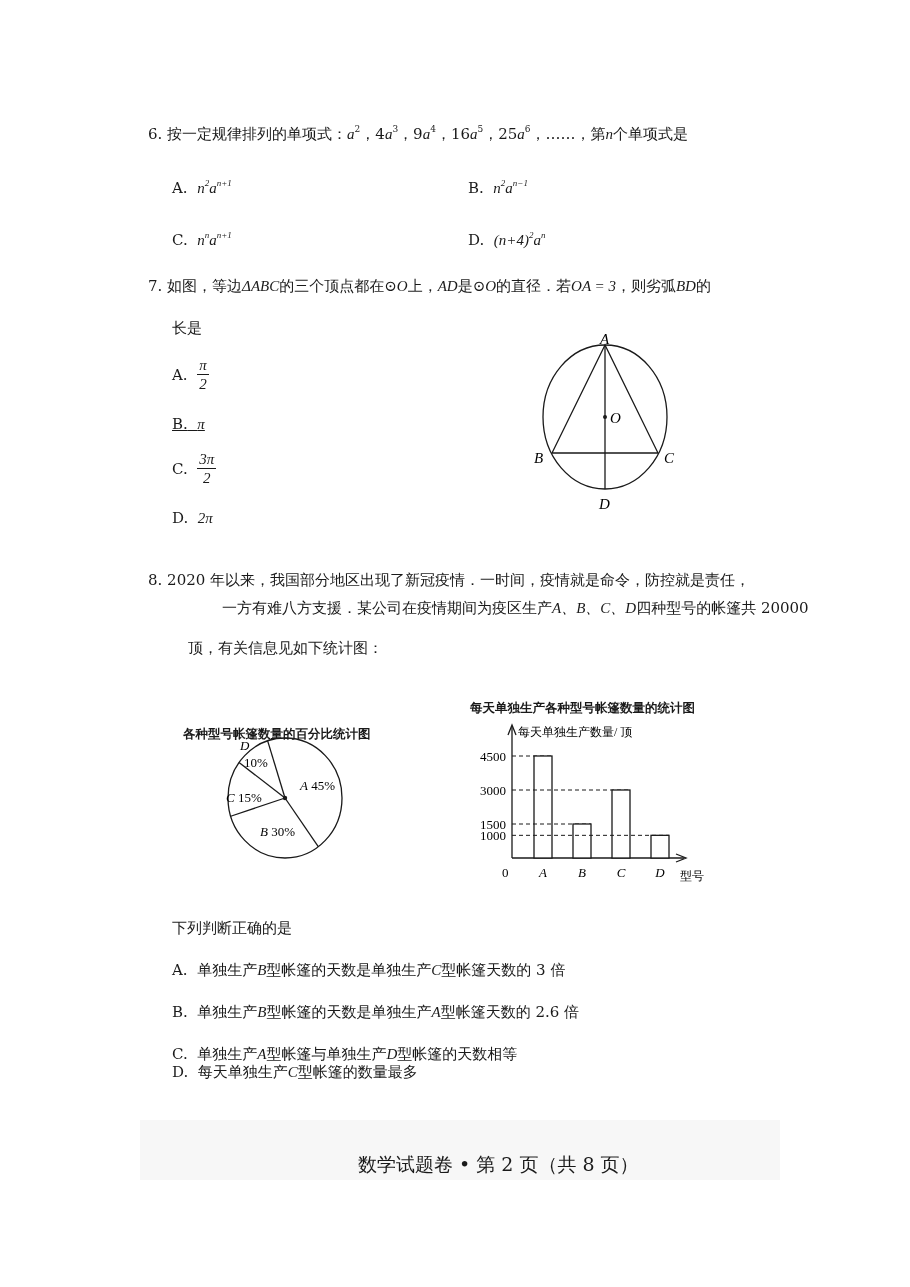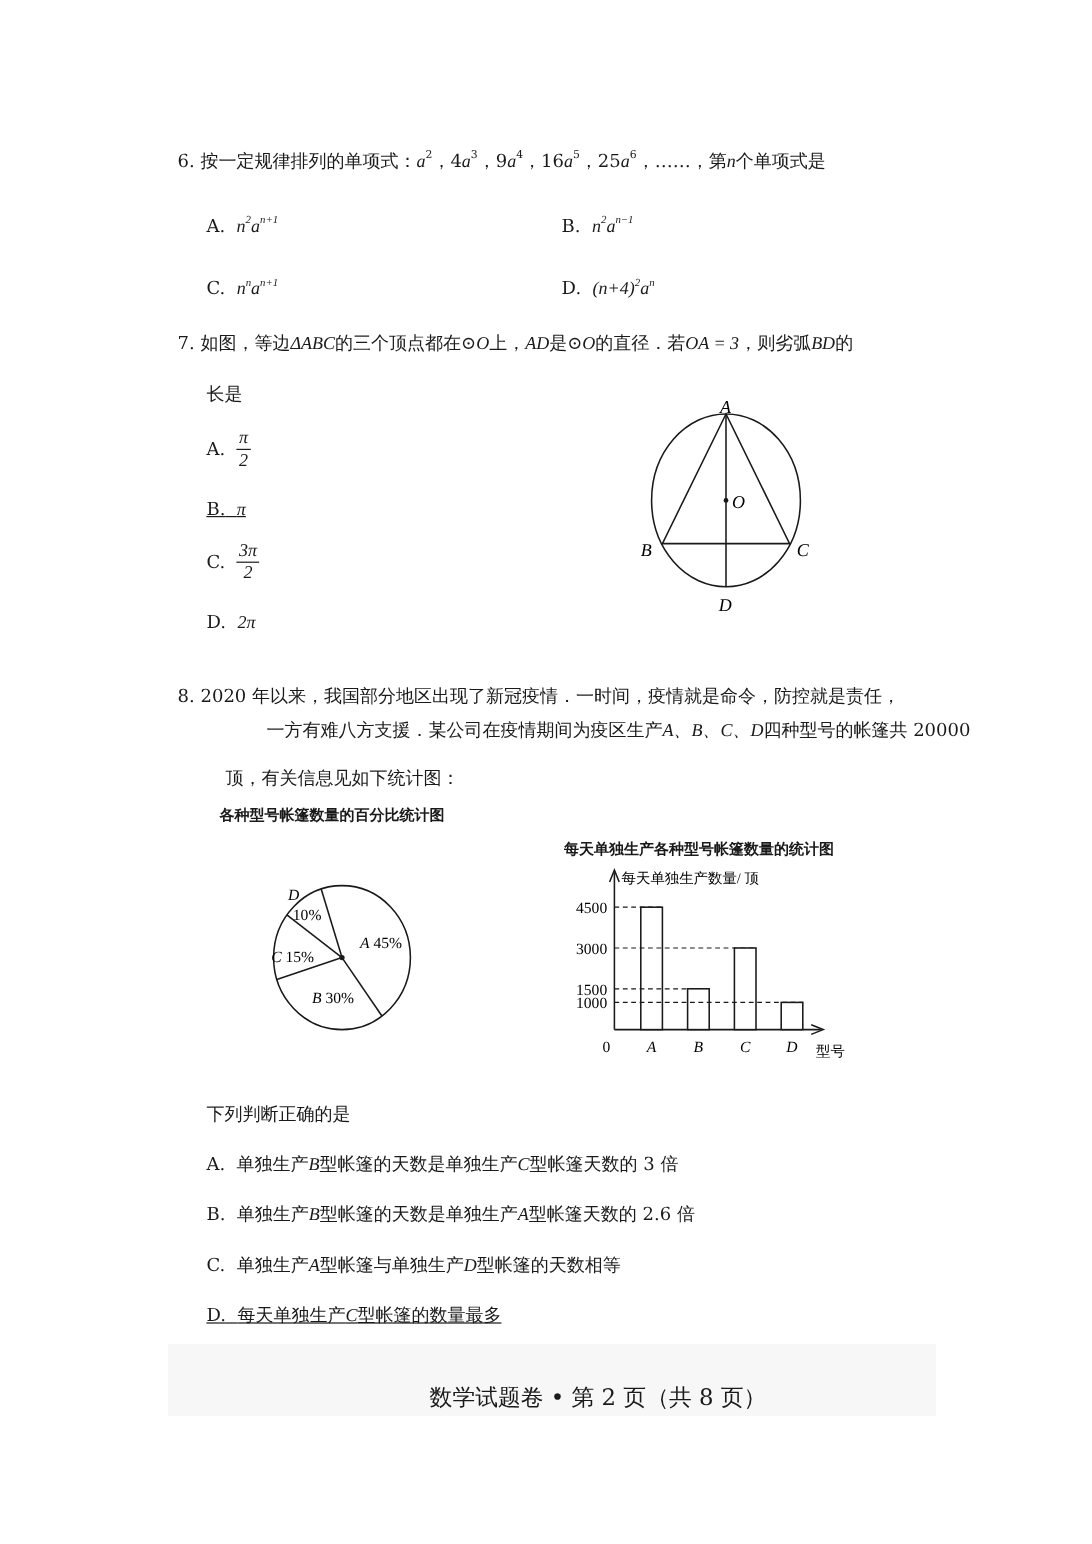--- a/index.html
+++ b/index.html
@@ -54,21 +54,21 @@
   <text x="14" y="138" font-size="15" font-style="italic">B</text>
   <text x="144" y="138" font-size="15" font-style="italic">C</text>
   <text x="79" y="184" font-size="15" font-style="italic">D</text>
   <text x="90" y="98" font-size="15" font-style="italic">O</text>
 </svg>
 
 <div class="abs q" style="left:148px; top:554px;margin-top:16px;"><span>8.</span> <span>2020 年以来，我国部分地区出现了新冠疫情．一时间，疫情就是命令，防控就是责任，</span></div>
 <div class="abs q" style="left:178px; top:598px;margin-left:44px;"><span>一方有难八方支援．某公司在疫情期间为疫区生产</span><span class="it">A、B、C、D</span><span>四种型号的帐篷共 20000</span></div>
 <div class="abs q" style="left:188px; top:638px;">顶，有关信息见如下统计图：</div>
 
-<div class="abs ctitle" style="left:183px; top:671px;">各种型号帐篷数量的百分比统计图</div>
+<div class="abs ctitle" style="left:183px; top:726px;">各种型号帐篷数量的百分比统计图</div>
 <svg class="abs" style="left:220px; top:728px;" width="140" height="140" id="pie-svg">
     <ellipse cx="65" cy="70" rx="57" ry="60" fill="none" stroke="#1a1a1a" stroke-width="1.3"></ellipse>
     <line x1="65" y1="70" x2="47.654890249589506" y2="12.845428343704278" stroke="#1a1a1a" stroke-width="1.3"></line>
     <line x1="65" y1="70" x2="98.27482690459777" y2="118.71519235485681" stroke="#1a1a1a" stroke-width="1.3"></line>
     <line x1="65" y1="70" x2="10.703156926519064" y2="88.25801026359" stroke="#1a1a1a" stroke-width="1.3"></line>
     <line x1="65" y1="70" x2="19.05262783798849" y2="34.492769392978886" stroke="#1a1a1a" stroke-width="1.3"></line>
     <circle cx="65" cy="70" r="2.2" fill="#1a1a1a"></circle>
     <text x="80" y="62" font-size="13"><tspan font-style="italic">A</tspan><tspan> 45%</tspan></text>
     <text x="40" y="108" font-size="13"><tspan font-style="italic">B</tspan><tspan> 30%</tspan></text>
     <text x="6" y="74" font-size="13"><tspan font-style="italic">C</tspan><tspan> 15%</tspan></text>
@@ -99,16 +99,16 @@
     <text x="151" y="162" font-size="13" font-style="italic" text-anchor="middle">C</text>
     <line x1="42" y1="120.33333333333334" x2="199" y2="120.33333333333334" stroke="#1a1a1a" stroke-width="1" stroke-dasharray="4,3"></line>
     <rect x="181" y="120.33333333333334" width="18" height="22.666666666666657" fill="#ffffff" stroke="#1a1a1a" stroke-width="1.3"></rect>
     <text x="190" y="162" font-size="13" font-style="italic" text-anchor="middle">D</text>
   </svg>
 
 <div class="abs q" style="left:172px; top:918px;">下列判断正确的是</div>
 <div class="abs q" style="left:172px; top:960px;"><span>A.</span>&nbsp;&nbsp;<span>单独生产</span><span class="it">B</span><span>型帐篷的天数是单独生产</span><span class="it">C</span><span>型帐篷天数的 3 倍</span></div>
 <div class="abs q" style="left:172px; top:1002px;"><span>B.</span>&nbsp;&nbsp;<span>单独生产</span><span class="it">B</span><span>型帐篷的天数是单独生产</span><span class="it">A</span><span>型帐篷天数的 2.6 倍</span></div>
 <div class="abs q" style="left:172px; top:1044px;"><span>C.</span>&nbsp;&nbsp;<span>单独生产</span><span class="it">A</span><span>型帐篷与单独生产</span><span class="it">D</span><span>型帐篷的天数相等</span></div>
-<div class="abs q" style="left:172px; top:1086px;text-decoration:underline;"><span>D.</span>&nbsp;&nbsp;<span>每天单独生产</span><span class="it">C</span><span>型帐篷的数量最多</span></div>
+<div class="abs q" style="left:172px; top:1062px;"><span>D.</span>&nbsp;&nbsp;<span>每天单独生产</span><span class="it">C</span><span>型帐篷的数量最多</span></div>
 
 <div class="shade"></div>
 <div class="abs" style="left:358px; top:1152px; font-size:19px;">数学试题卷 • 第 2 页（共 8 页）</div>
 
 </body></html>

